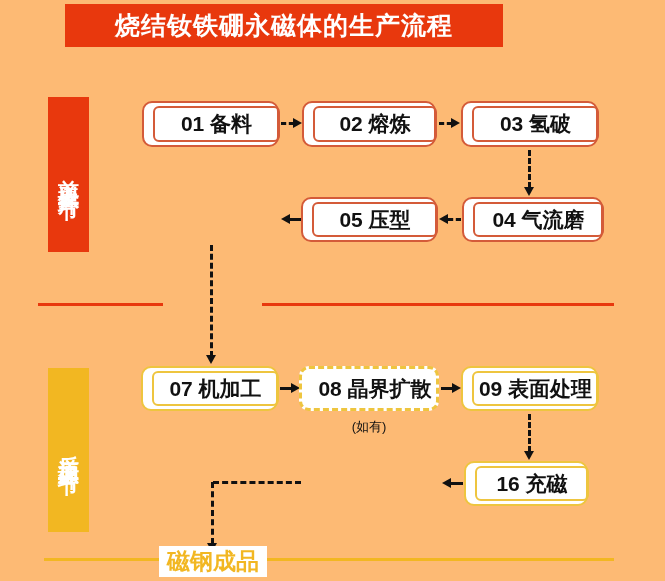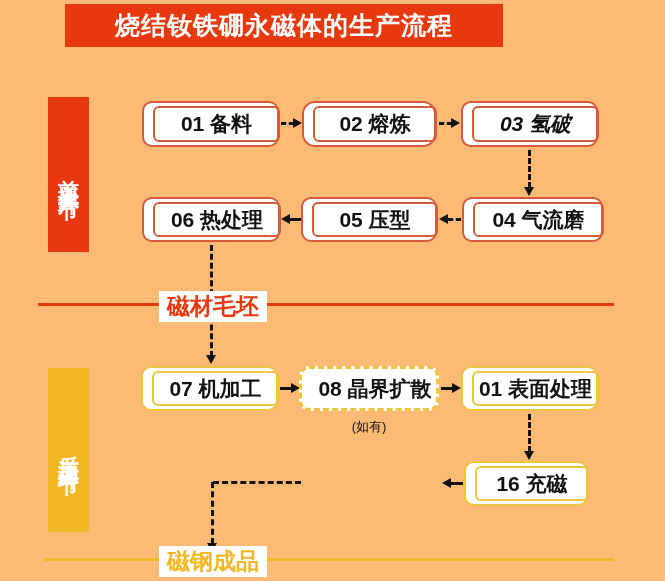--- a/index.html
+++ b/index.html
@@ -80,52 +80,48 @@
   <div class="tri left" style="left:442px;top:478px;"></div>
   <div class="hdash" style="left:451px;top:482px;width:12px;"></div>
 
   <div class="hdash" style="left:213px;top:481px;width:88px;"></div>
   <div class="vdash" style="left:211px;top:482px;height:62px;"></div>
   <div class="tri down" style="left:207px;top:543px;"></div>
 
   <div class="box red" style="left:142px;top:101px;width:137px;height:46px;">
     <div class="in">01 备料</div>
   </div>
-  <div class="box red" style="left:302px;top:101px;width:134px;height:46px;border-radius:13px;">
+  <div class="box red" style="left:302px;top:101px;width:134px;height:46px;">
     <div class="in">02 熔炼</div>
   </div>
-  <div class="box red" style="left:461px;top:101px;width:137px;height:46px;font-style:italic;">
+  <div class="box red" style="left:461px;top:101px;width:137px;height:46px;">
     <div class="in">03 氢破</div>
   </div>
   <div class="box red" style="left:462px;top:197px;width:141px;height:45px;">
     <div class="in">04 气流磨</div>
   </div>
   <div class="box red" style="left:301px;top:197px;width:136px;height:45px;">
     <div class="in">05 压型</div>
-  </div>
-  <div class="box red" style="left:142px;top:197px;width:138px;height:45px;">
-    <div class="in">06 热处理</div>
   </div>
 
   <div class="box yellow" style="left:141px;top:366px;width:137px;height:45px;">
     <div class="in">07 机加工</div>
   </div>
   <div class="box yellow dashed" style="left:299px;top:366px;width:140px;height:45px;">
     <div class="in">08 晶界扩散</div>
   </div>
   <div class="box yellow" style="left:461px;top:366px;width:137px;height:45px;">
-    <div class="in">01 表面处理</div>
+    <div class="in">09 表面处理</div>
   </div>
   <div class="note" style="left:369px;top:418px;">(如有)</div>
 
   <div class="box yellow" style="left:464px;top:461px;width:124px;height:45px;">
     <div class="in">16 充磁</div>
   </div>
 
   <div class="divline red" style="left:38px;top:303px;width:125px;"></div>
   <div class="divline red" style="left:262px;top:303px;width:352px;"></div>
-  <div class="divtext red" style="left:213px;top:291px;">磁材毛坯</div>
 
   <div class="divline yellow" style="left:44px;top:558px;width:119px;"></div>
   <div class="divline yellow" style="left:262px;top:558px;width:352px;"></div>
   <div class="divtext yellow" style="left:213px;top:546px;">磁钢成品</div>
 
 </div>
 
 </body></html>

